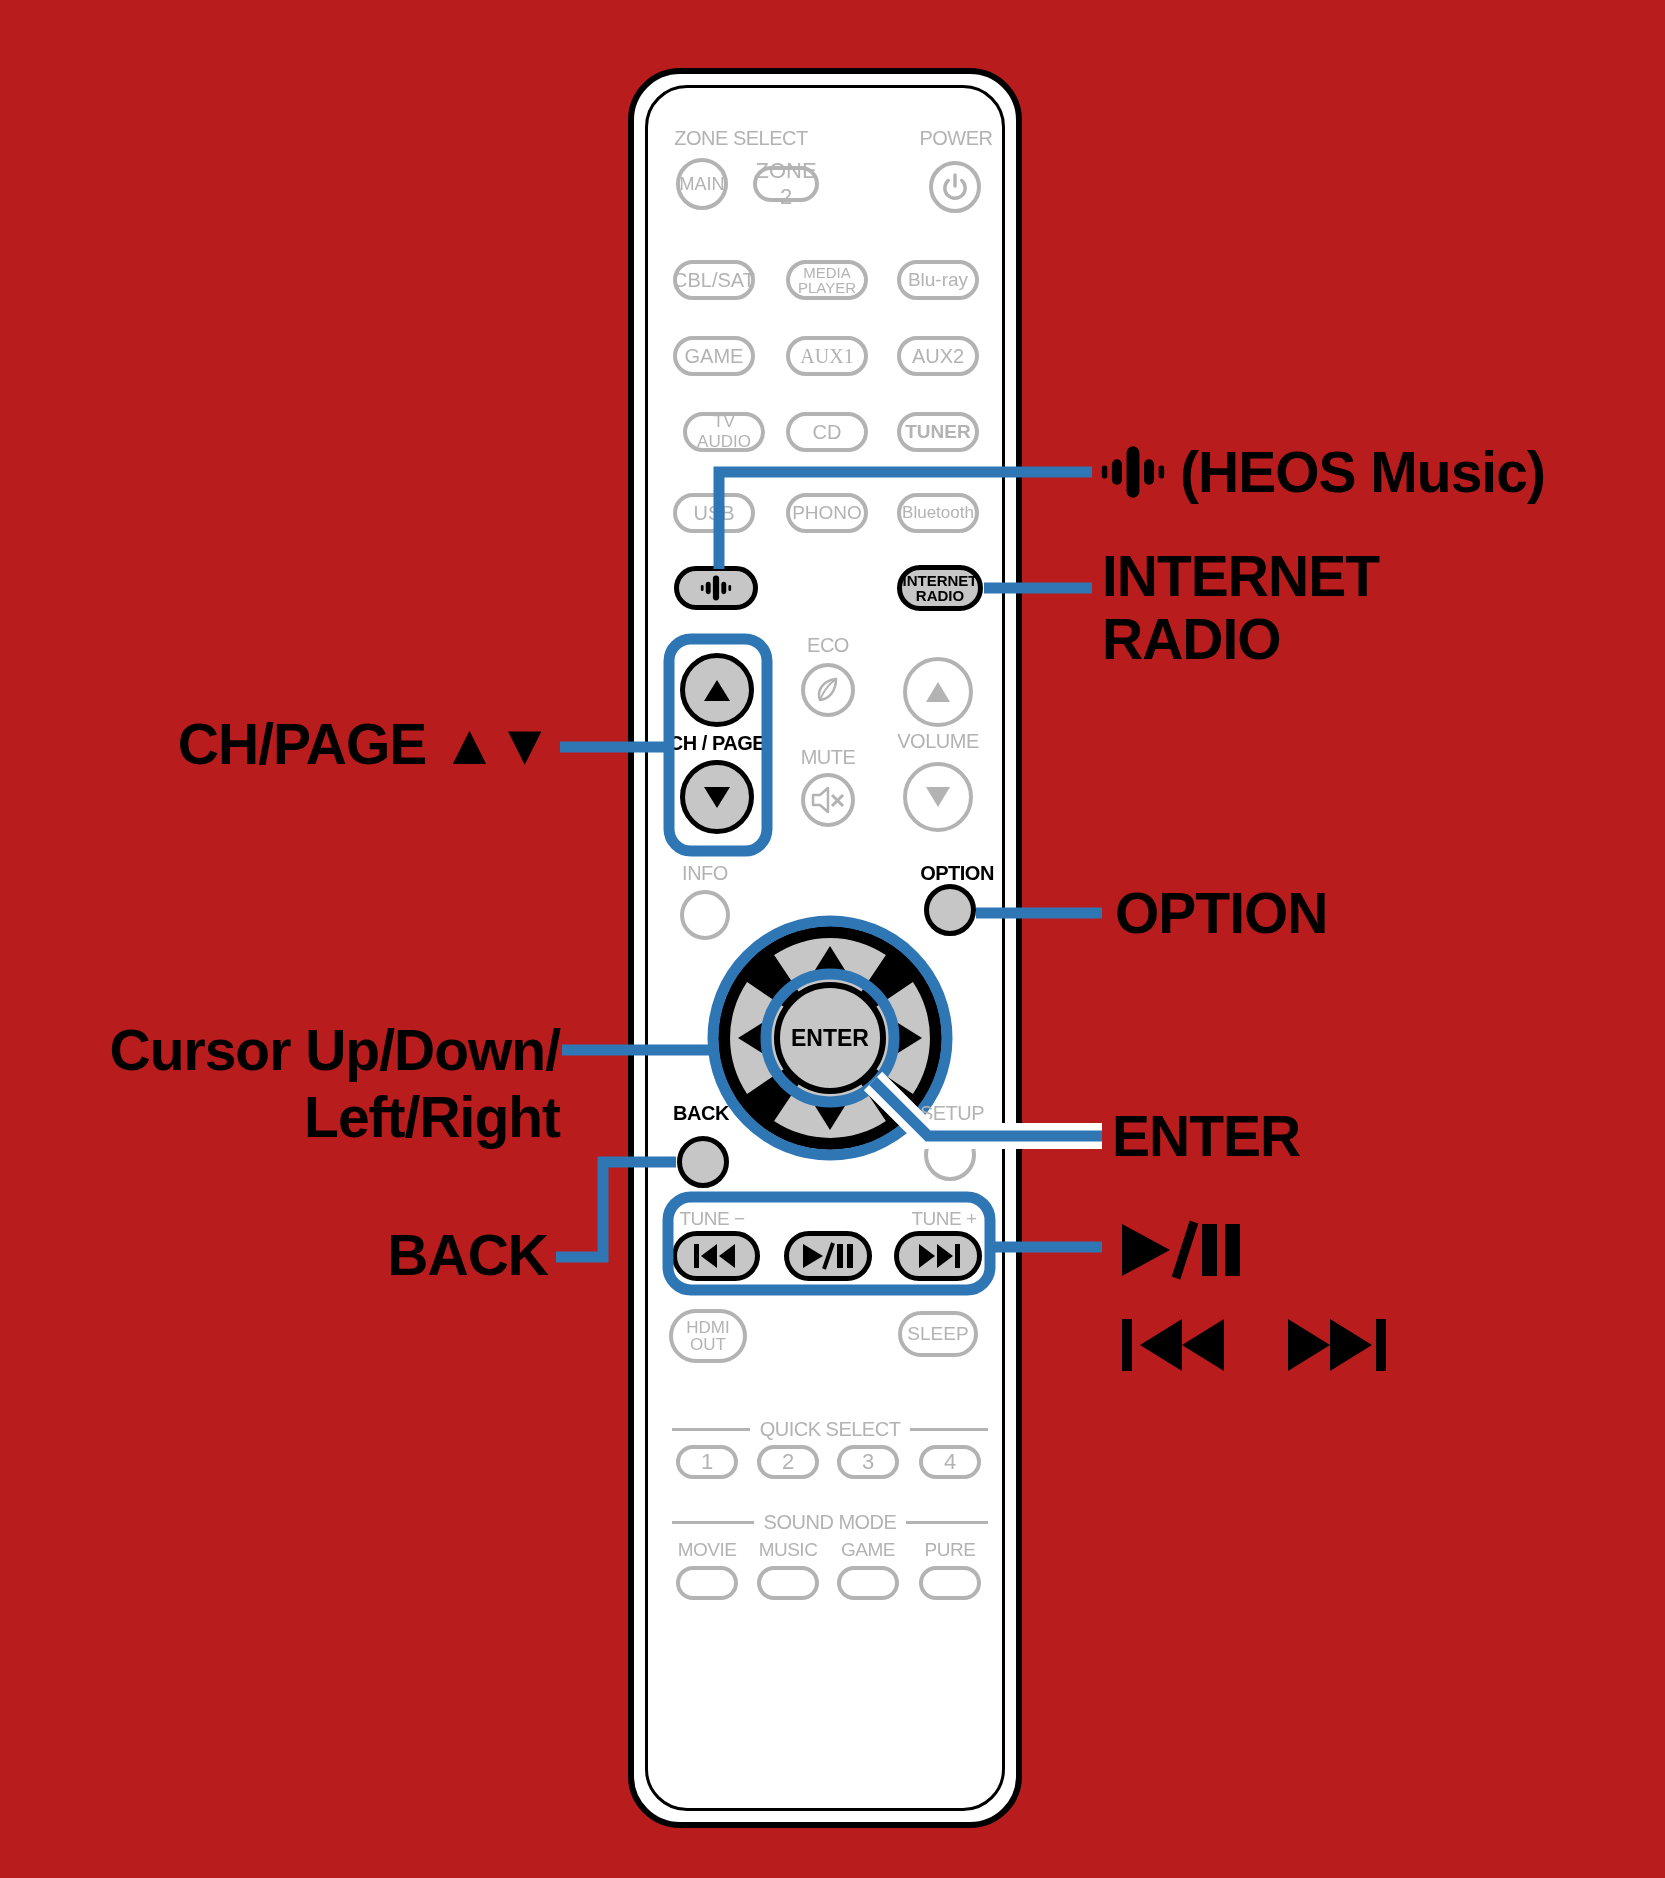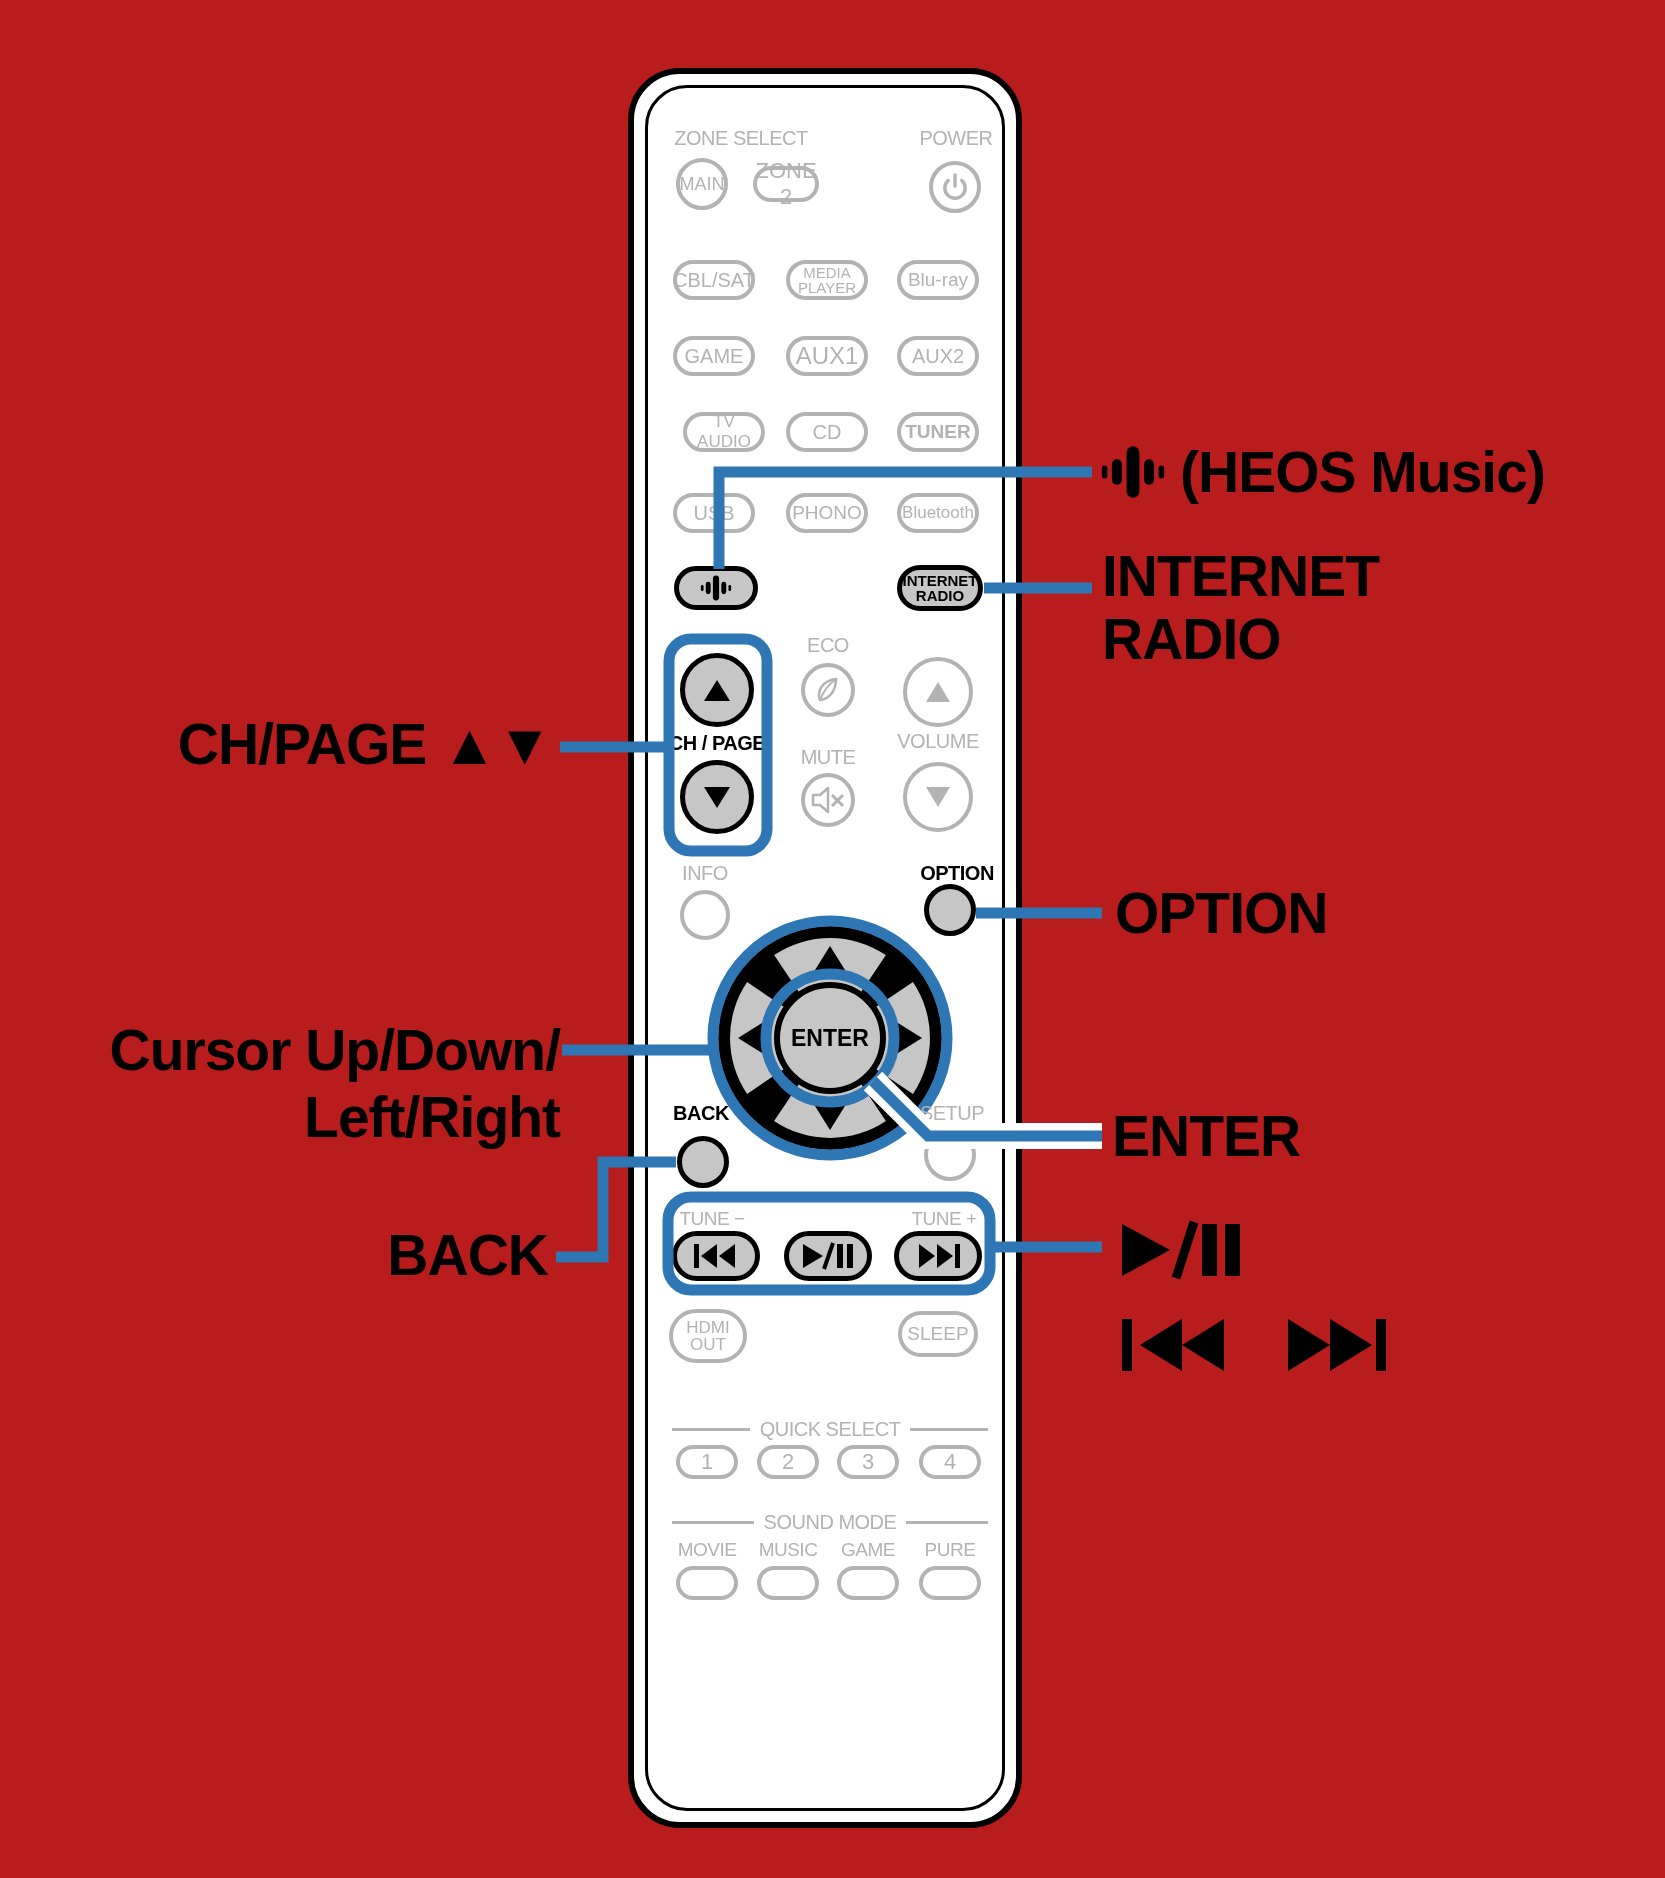--- a/index.html
+++ b/index.html
@@ -72,21 +72,21 @@
         <span>PLAYER</span>
       </div>
     </div>
   <div class="pill g" style="left:897px;top:260px;width:82px;height:40px;font-size:19px;">
       <span>Blu-ray</span>
     </div>
 
   <div class="pill g" style="left:673px;top:336px;width:82px;height:40px;font-size:20px;">
       <span>GAME</span>
     </div>
-  <div class="pill g" style="left:786px;top:336px;width:82px;height:40px;font-size:24px;">
+  <div class="pill g" style="left:786px;top:336px;width:82px;height:40px;font-size:20px;font-family:Liberation Serif, serif;">
       <span>AUX1</span>
     </div>
   <div class="pill g" style="left:897px;top:336px;width:82px;height:40px;font-size:20px;">
       <span>AUX2</span>
     </div>
 
   <div class="pill g" style="left:683px;top:412px;width:82px;height:40px;font-size:17px;">
       <span>TV AUDIO</span>
     </div>
   <div class="pill g" style="left:786px;top:412px;width:82px;height:40px;font-size:20px;">

